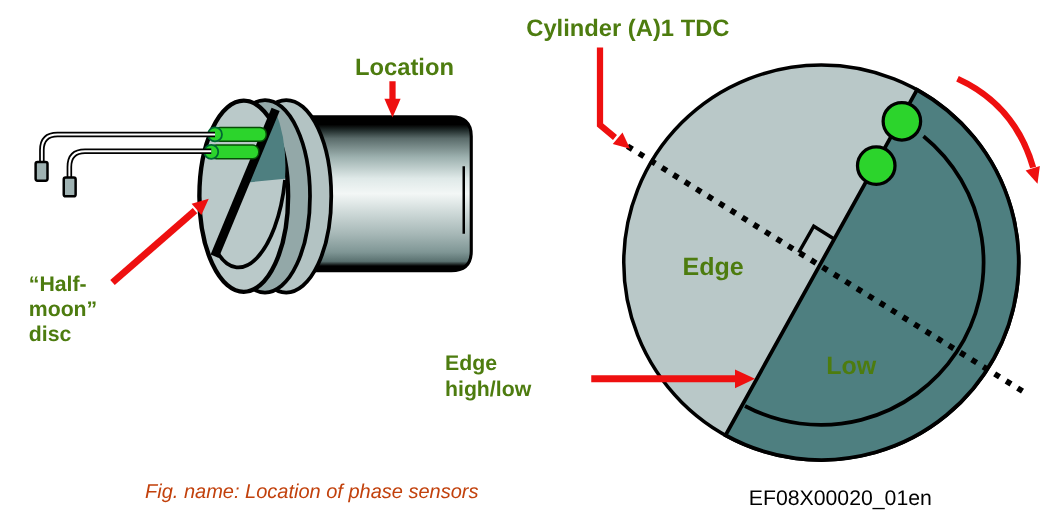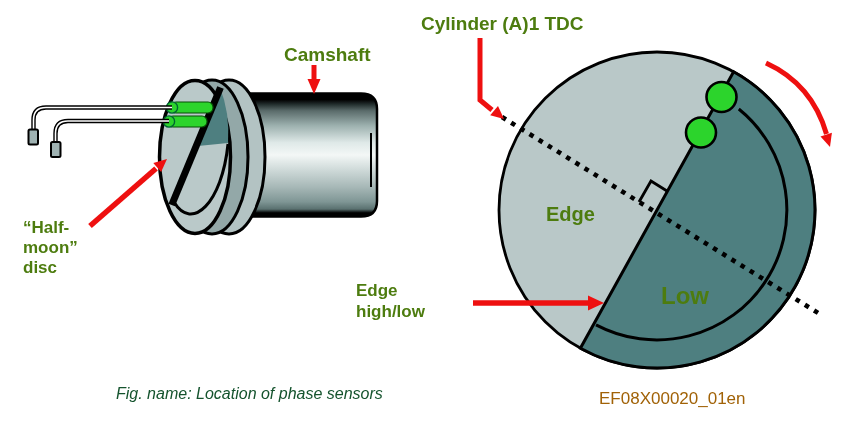--- a/index.html
+++ b/index.html
@@ -13,30 +13,30 @@
   #gfx{position:absolute;left:0;top:0;}
   .lbl{
     position:absolute;
     color:#4d7c0f;
     font-weight:bold;
     white-space:nowrap;
   }
   .lbl-camshaft{left:284px;top:44px;font-size:19px;}
   .lbl-tdc{left:421px;top:13px;font-size:19px;}
   .lbl-high{left:546px;top:203px;font-size:20px;}
-  .lbl-low{left:661px;top:282px;font-size:24px;}
+  .lbl-low{left:661px;top:282px;font-size:20px;}
   .lbl-edge{left:356px;top:280px;font-size:17px;line-height:21px;}
   .lbl-halfmoon{left:23px;top:218px;font-size:17px;line-height:20px;}
   .caption{
     position:absolute;left:116px;top:385px;
-    font-size:16px;font-style:italic;color:#14532d;white-space:nowrap;
+    font-size:16px;font-style:italic;color:#c2410c;white-space:nowrap;
   }
   .code{
     position:absolute;left:599px;top:389px;
-    font-size:17px;color:#a16207;white-space:nowrap;
+    font-size:17px;color:#000000;white-space:nowrap;
   }
 </style>
 </head>
 <body>
 
 <div id="stage">
 
   <svg id="gfx" width="850" height="422" viewBox="0 0 850 422">
     <defs>
       <linearGradient id="cylGrad" x1="0" y1="0" x2="0" y2="1">
@@ -126,21 +126,21 @@
         <polygon points="830,147 820.5,136.4 831.9,132.8" fill="#ee1010"></polygon>
       </g>
 
       <g>
         <line x1="473" y1="303" x2="589" y2="303" stroke="#ee1010" stroke-width="5.5"></line>
         <polygon points="604,303 588,295.5 588,310.5" fill="#ee1010"></polygon>
       </g>
     </g>
   </svg>
 
-  <div class="lbl lbl-camshaft">Camshaft</div>
+  <div class="lbl lbl-camshaft">Location</div>
 
   <div class="lbl lbl-tdc">Cylinder (A)1 TDC</div>
 
   <div class="lbl lbl-high">Edge</div>
 
   <div class="lbl lbl-low">Low</div>
 
   <div class="lbl lbl-edge">
     <div>Edge</div>
     <div>high/low</div>

